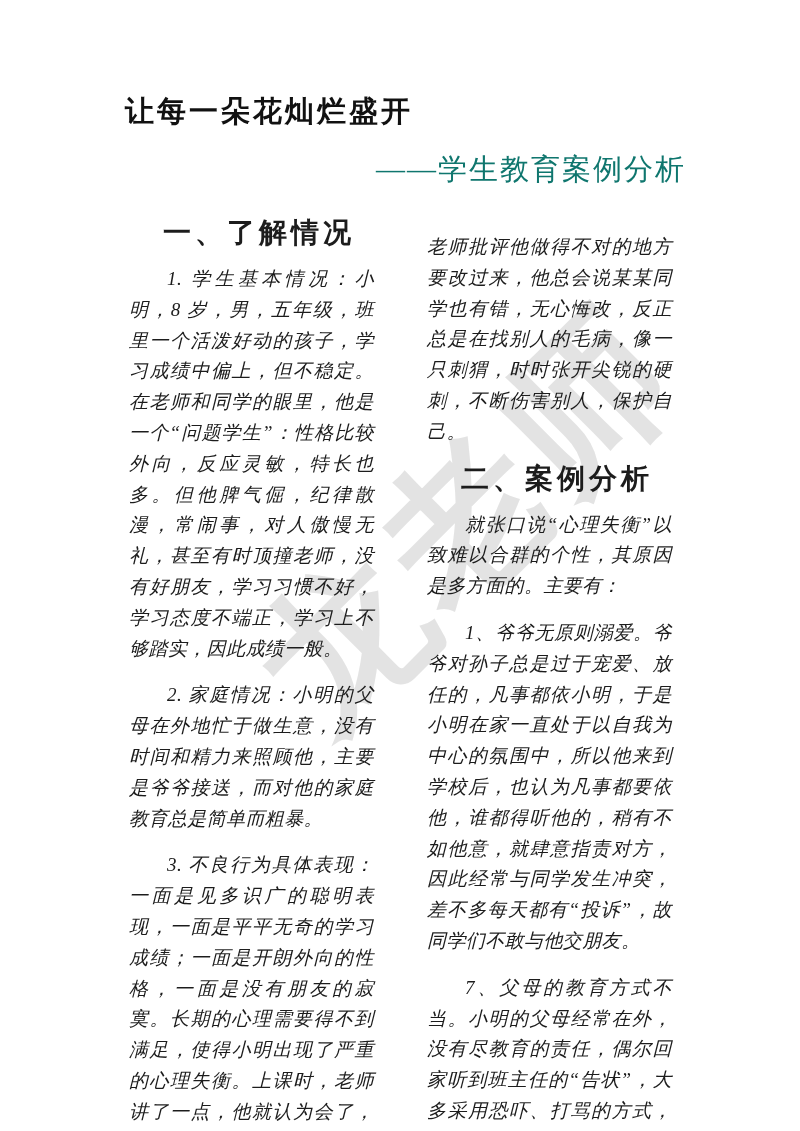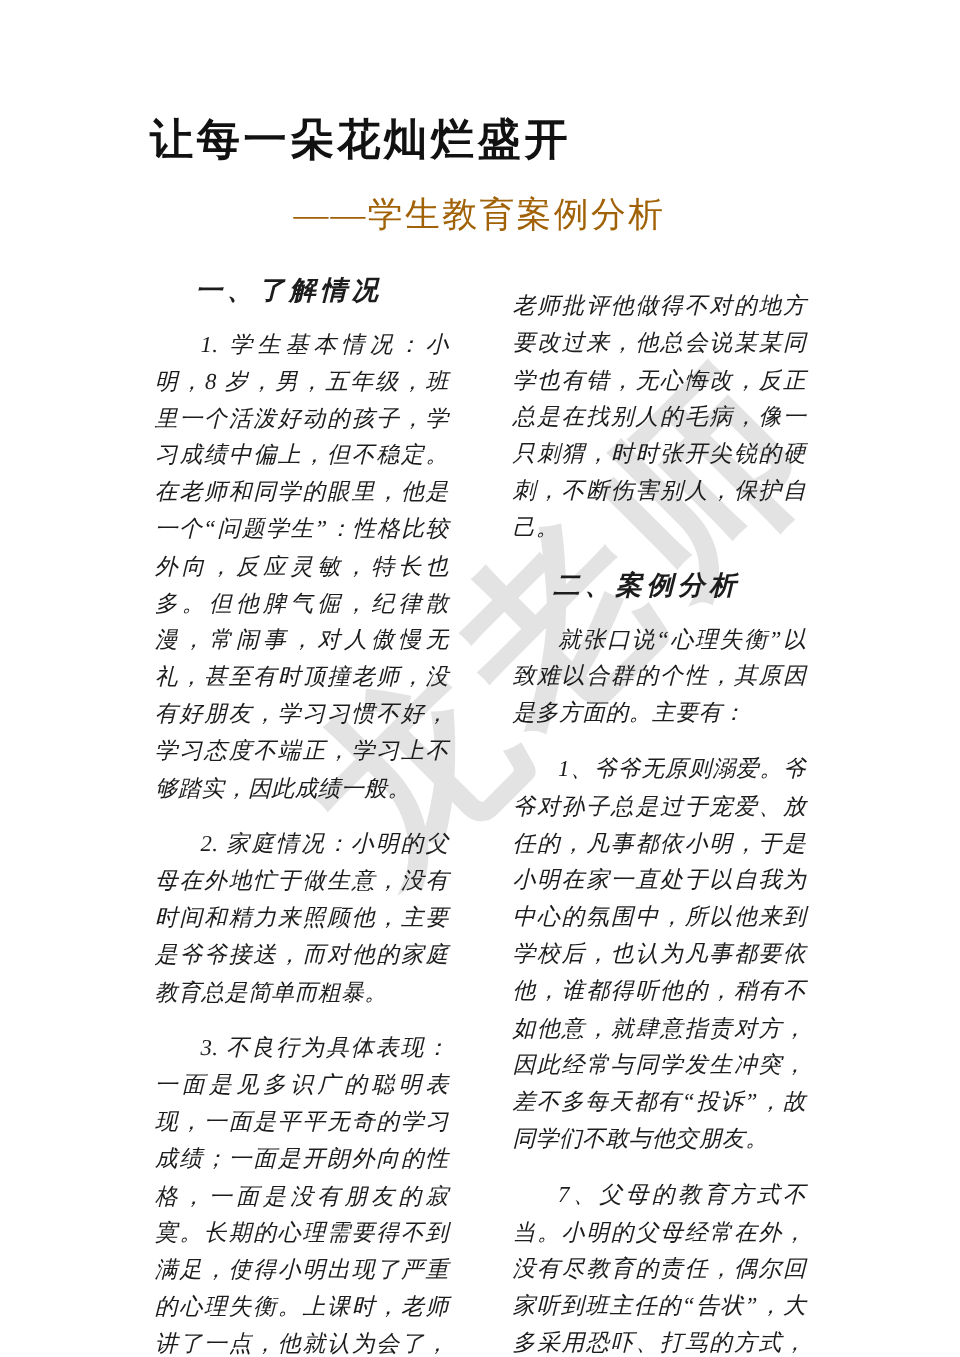--- a/index.html
+++ b/index.html
@@ -27,52 +27,51 @@
     color:#c8c8c8;
     opacity:0.5;
     white-space:nowrap;
     z-index:0;
     pointer-events:none;
     user-select:none;
   }
   .content{position:relative;z-index:1;}
   h1.doc-title{
     margin:0 0 18px 12px;
-    font-size:36px;
+    font-size:29px;
     font-weight:bold;
     letter-spacing:3px;
     color:#111;
   }
   .doc-subtitle{
-    text-align:center;
+    text-align:right;
     font-size:29px;
     letter-spacing:2px;
     margin:0 2px 26px 0;
-    color:#a16207;
+    color:#0f766e;
   }
   .columns{
     display:flex;
     gap:21px;
   }
   .col{
     width:277px;
     font-size:19px;
     line-height:30.8px;
     text-align:justify;
     letter-spacing:0.4px;
   }
   .sec-heading{
-    font-size:22px;
+    font-size:28px;
     font-weight:bold;
     letter-spacing:4px;
     margin:2px 0 8px 0;
     padding-left:50px;
     line-height:30px;
     white-space:nowrap;
-    font-style:italic;
   }
   .col .para{margin:16px;font-style:italic;}
   .col .para.indent{text-indent:2em;}
   .right .sec-heading{margin-top:0;}
 </style>
 </head>
 <body>
 
 <div class="page">
 

